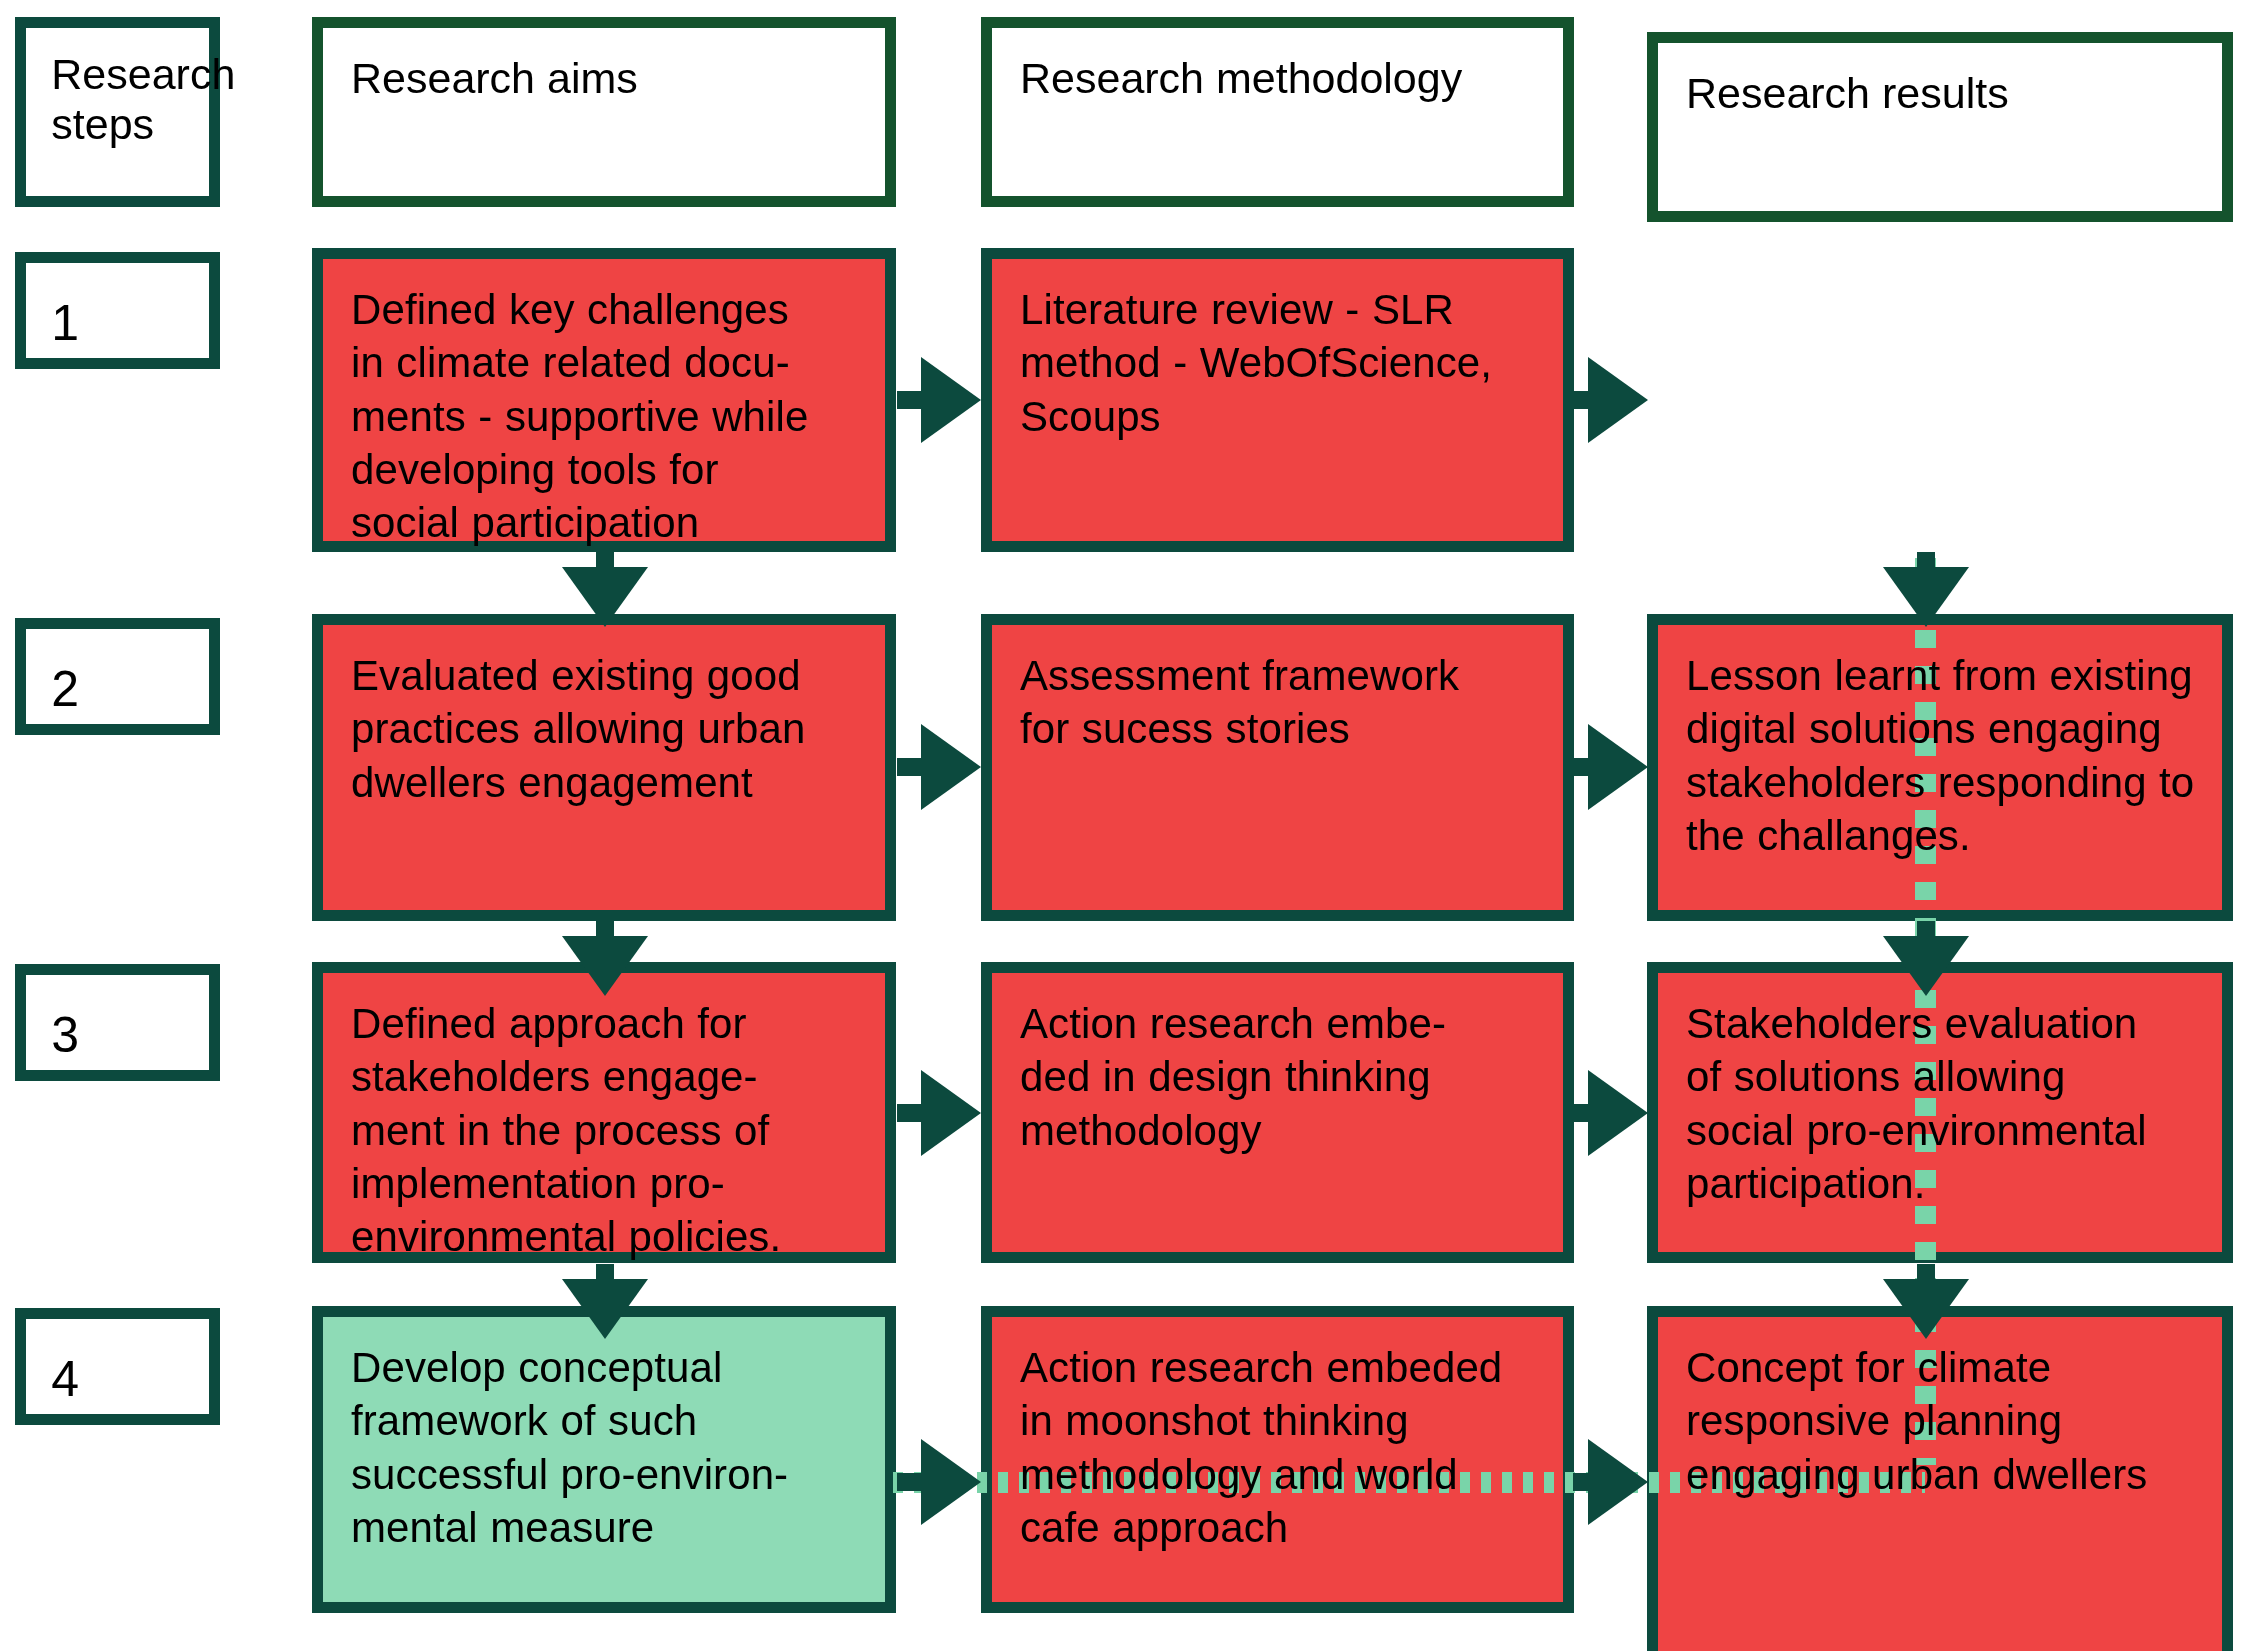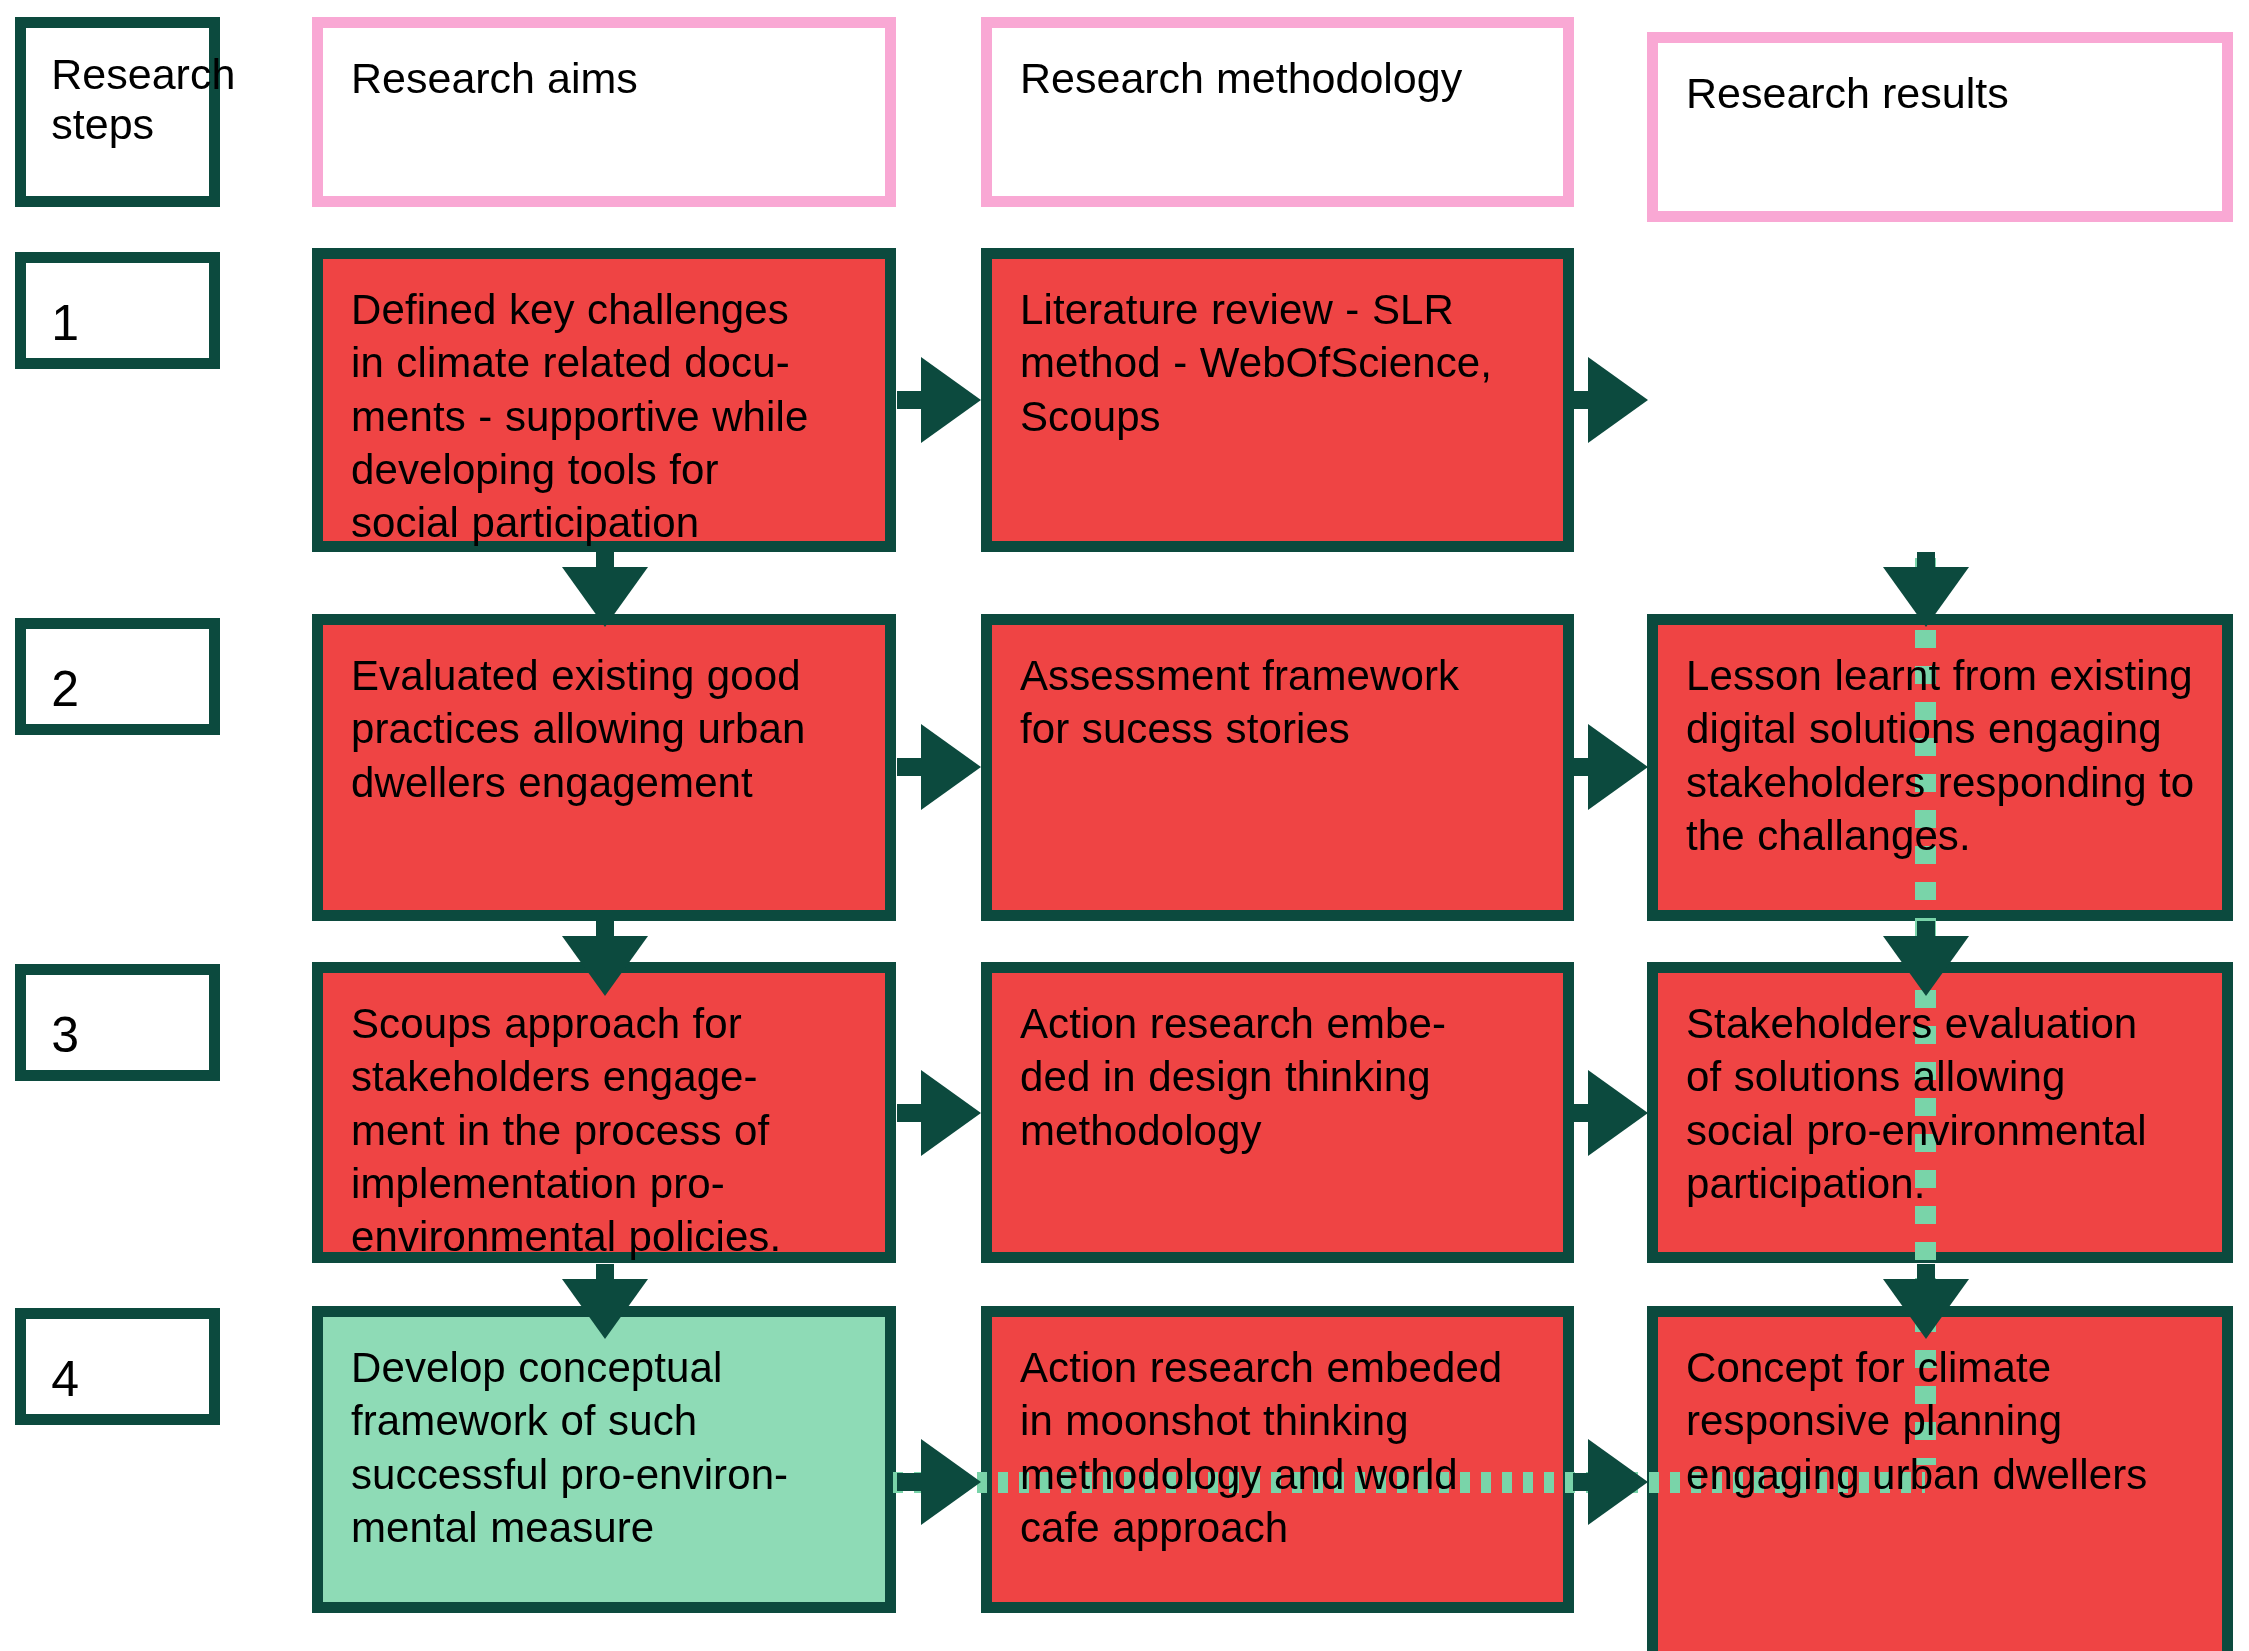--- a/index.html
+++ b/index.html
@@ -35,21 +35,21 @@
     background:#fff;
     font-size:43px;
     padding:21px 0 0 25px;
     line-height:1.18;
   }
   .stepbox.num{ font-size:50px; padding-top:31px; }
 
   .hdr{
     position:absolute;
     box-sizing:border-box;
-    border:11px solid #f9a8d4;
+    border:11px solid #14532d;
     background:#fff;
     font-size:43px;
     padding:26.5px 0 0 28px;
   }
 
   
   .arrow-r{position:absolute;height:0;z-index:6;}
   .arrow-r .stem{position:absolute;left:0;top:50%;transform:translateY(-50%);height:18px;background:#0C4A3E;}
   .arrow-r .head{
     position:absolute;right:0;top:50%;transform:translateY(-50%);
@@ -180,21 +180,21 @@
   <div class="arrow-d" style="left:1926px;top:921px;height:75px;">
     <div class="stem" style="height:28px;"></div>
       <div class="head"></div>
   </div>
 
   <div class="stepbox num" style="left:15.3px;top:964px;width:205px;height:117px;">
     <span class="txt">3</span>
   </div>
 
   <div class="box" style="left:312px;top:962px;width:584px;height:301px;">
-    <span class="txt">Scoups approach for
+    <span class="txt">Defined approach for
 stakeholders engage-
 ment in the process of
 implementation pro-
 environmental policies.</span>
   </div>
 
   <div class="box" style="left:981px;top:962px;width:593px;height:301px;">
     <span class="txt">Action research embe-
 ded in design thinking
 methodology</span>

